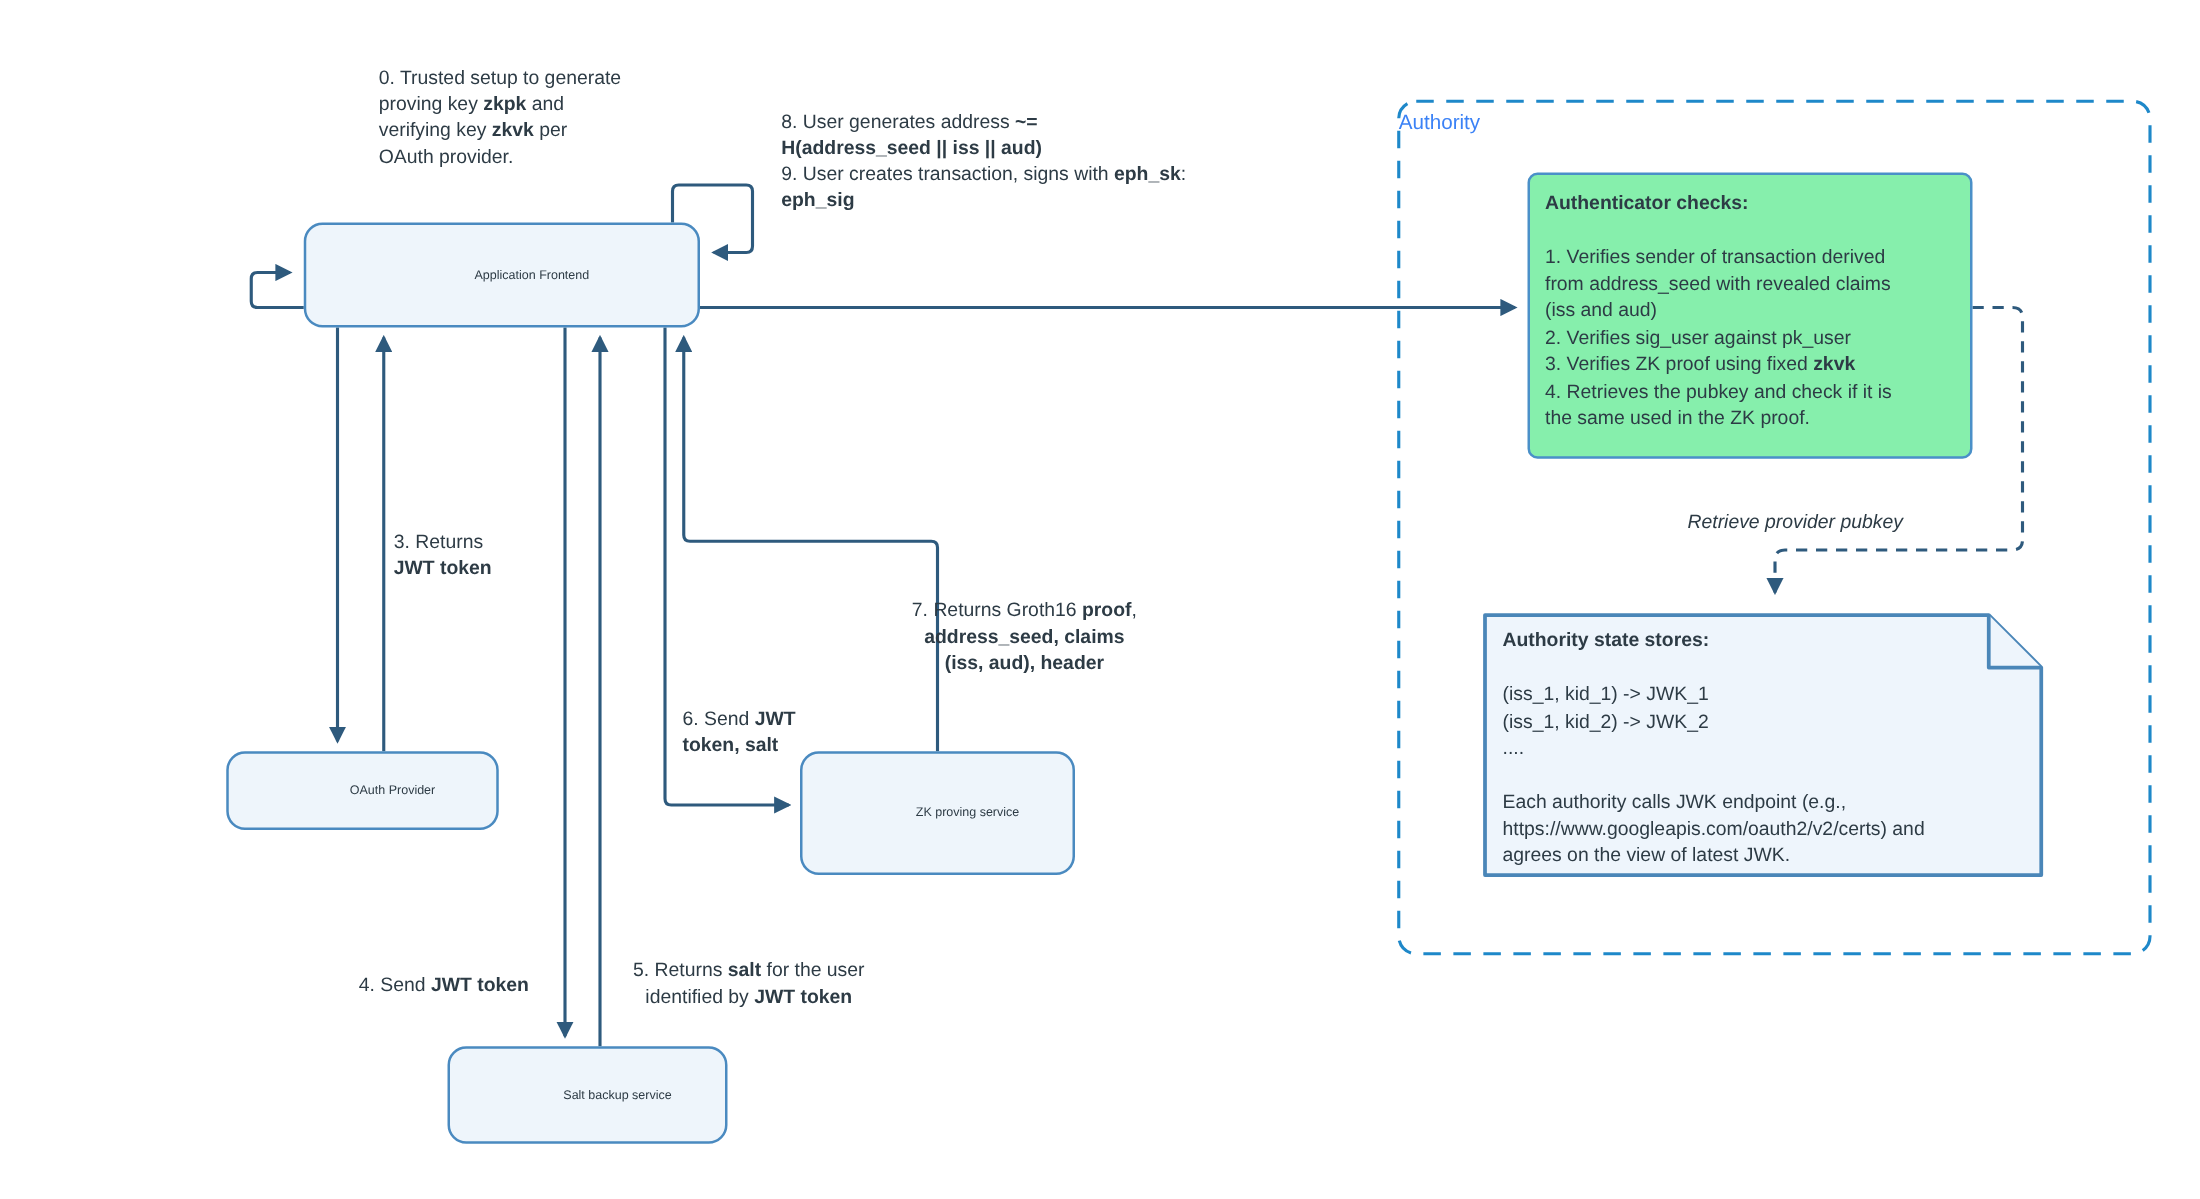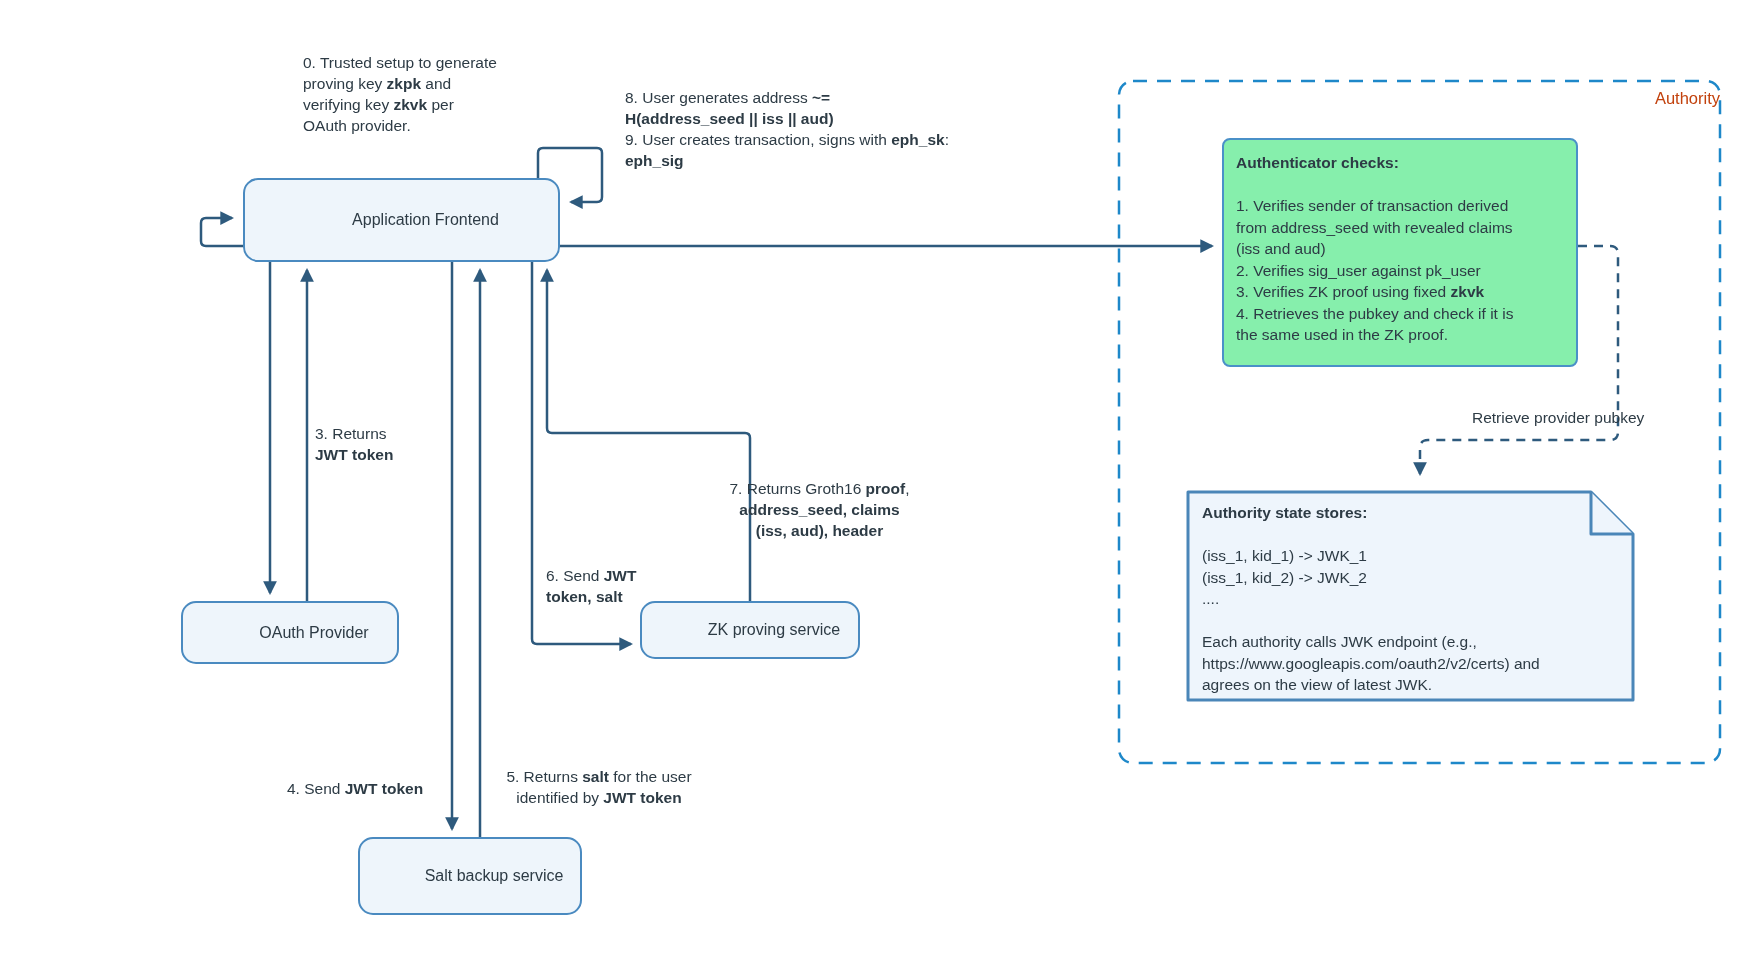--- a/index.html
+++ b/index.html
@@ -8,30 +8,30 @@
     font-family:"Liberation Sans",sans-serif;color:#2d3b45;background:#ffffff;
   }
   .wires{position:absolute;left:0;top:0;}
   .wire{stroke:#2e5a7d;stroke-width:2.5;fill:none;}
   .wire.dashed{stroke-dasharray:9 7;}
   .frame{stroke:#1e88c9;stroke-width:2.5;fill:none;stroke-dasharray:14 10;}
   .note-shape{stroke:#4a86b8;stroke-width:3;fill:#eef5fc;stroke-linejoin:round;}
   .node{
     position:absolute;display:flex;align-items:center;justify-content:center;
     background:#eef5fb;border:2.5px solid #4a8ac0;border-radius:15px;
-    font-size:16px;text-align:center;box-sizing:border-box;padding-left:48px;
+    font-size:10px;text-align:center;box-sizing:border-box;padding-left:48px;
   }
   .panel{
     position:absolute;background:#86efac;border:2.5px solid #4a90c8;border-radius:8px;
     box-sizing:border-box;padding:12px 12px;font-size:15.5px;line-height:21.5px;
   }
   .ann{position:absolute;font-size:15.5px;line-height:21px;white-space:nowrap;}
   .ann.center{text-align:center;}
   .notetext{position:absolute;font-size:15.5px;line-height:21.5px;white-space:nowrap;}
-  .authority-title{position:absolute;color:#c2410c;font-size:16.5px;text-align:right;}
+  .authority-title{position:absolute;color:#3b82f6;font-size:16.5px;text-align:left;}
   b{font-weight:700;}
 </style>
 </head>
 <body>
 
 <div class="canvas">
 
   <svg class="wires" width="1760" height="959" viewBox="0 0 1760 959">
     <defs>
       <marker id="ah" viewBox="0 0 10 10" refX="8.5" refY="5" markerWidth="5.5" markerHeight="5.5" orient="auto-start-reverse">
@@ -64,35 +64,35 @@
 
     <path class="wire dashed" marker-end="url(#ah)" d="M1578,246 H1610 Q1618,246 1618,254 V432 Q1618,440 1610,440 H1428 Q1420,440 1420,448 V474"></path>
   </svg>
 
   <div class="node" style="left:243px;top:178px;width:317px;height:84px;">
     <span>Application Frontend</span>
   </div>
   <div class="node" style="left:181px;top:601px;width:218px;height:63px;">
     <span>OAuth Provider</span>
   </div>
-  <div class="node" style="left:640px;top:601px;width:220px;height:58px;">
+  <div class="node" style="left:640px;top:601px;width:220px;height:99px;">
     <span>ZK proving service</span>
   </div>
   <div class="node" style="left:358px;top:837px;width:224px;height:78px;">
     <span>Salt backup service</span>
   </div>
 
   <div class="authority-title" style="left:1119px;top:89px;width:601px;">Authority</div>
 
   <div class="panel" style="left:1222px;top:138px;width:356px;height:229px;white-space:nowrap;"><b>Authenticator checks:</b><br><br>1. Verifies sender of transaction derived<br>from address_seed with revealed claims<br>(iss and aud)<br>2. Verifies sig_user against pk_user<br>3. Verifies ZK proof using fixed <b>zkvk</b><br>4. Retrieves the pubkey and check if it is<br>the same used in the ZK proof.</div>
 
   <div class="notetext" style="left:1202px;top:502px;width:420px;"><b>Authority state stores:</b><br><br>(iss_1, kid_1) -&gt; JWK_1<br>(iss_1, kid_2) -&gt; JWK_2<br>....<br><br>Each authority calls JWK endpoint (e.g.,<br>https://www.googleapis.com/oauth2/v2/certs) and<br>agrees on the view of latest JWK.</div>
 
   <div class="ann" style="left:303px;top:52px;">0. Trusted setup to generate<br>proving key <b>zkpk</b> and<br>verifying key <b>zkvk</b> per<br>OAuth provider.</div>
   <div class="ann" style="left:625px;top:87px;">8. User generates address <b>~=</b><br><b>H(address_seed || iss || aud)</b><br>9. User creates transaction, signs with <b>eph_sk</b>:<br><b>eph_sig</b></div>
   <div class="ann" style="left:315px;top:423px;">3. Returns<br><b>JWT token</b></div>
   <div class="ann" style="left:287px;top:778px;">4. Send <b>JWT token</b></div>
   <div class="ann center" style="left:484px;top:766px;width:230px;">5. Returns <b>salt</b> for the user<br>identified by <b>JWT token</b></div>
   <div class="ann" style="left:546px;top:541px;margin-top:24px;">6. Send <b>JWT</b><br><b>token, salt</b></div>
   <div class="ann center" style="left:712px;top:478px;width:215px;">7. Returns Groth16 <b>proof</b>,<br><b>address_seed, claims</b><br><b>(iss, aud), header</b></div>
-  <div class="ann" style="left:1472px;top:407px;">Retrieve provider pubkey</div>
+  <div class="ann" style="left:1350px;top:407px;font-style:italic;">Retrieve provider pubkey</div>
 
 </div>
 
 </body></html>

